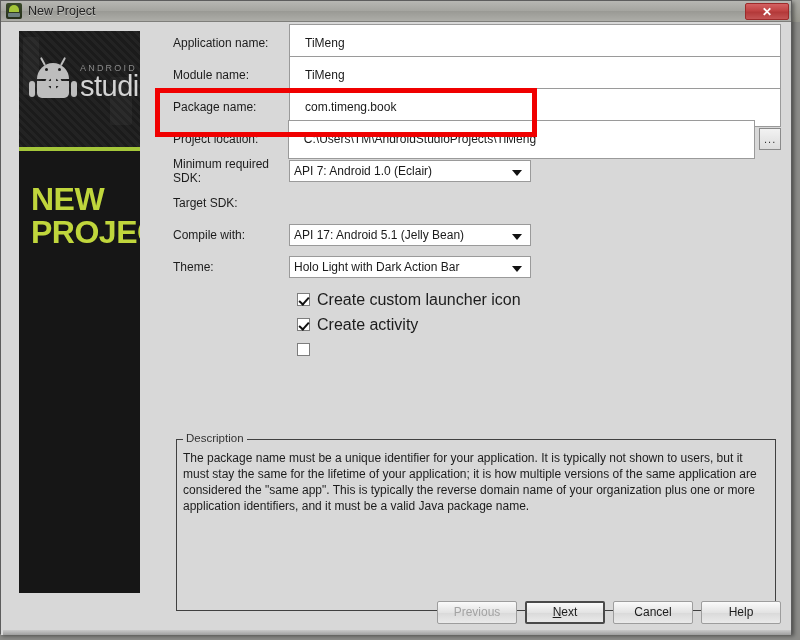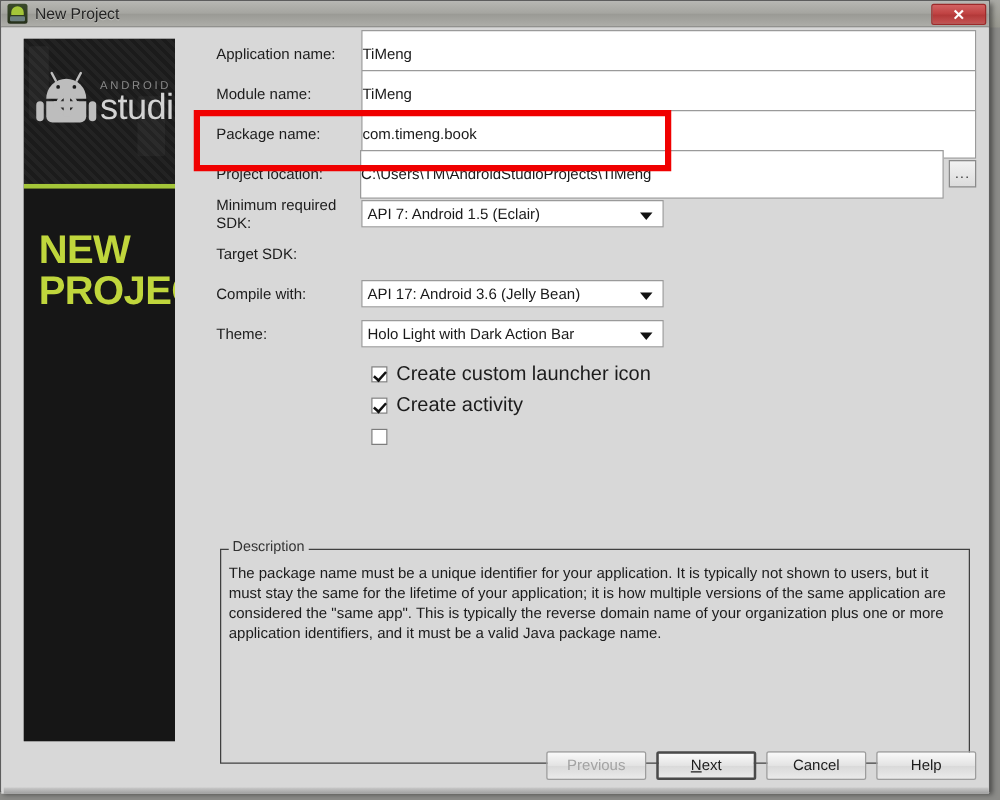--- a/index.html
+++ b/index.html
@@ -138,21 +138,21 @@
     color: #c0d63c; font-size: 32px; font-weight: bold; line-height: 33px;
     letter-spacing: -.5px;
   }
 
   
   .form { position: absolute; left: 172px; top: 9px; width: 608px; }
   .frow { position: relative; height: 24px; margin-bottom: 8px; display: flex; align-items: center; }
   .flabel { width: 116px; font-size: 12px; color: #1c1c1c; }
   .finput {
     height: 39px; background: #fff; border: 1px solid #9a9a9a;
-    display: flex; align-items: center; padding: 0 0; font-size: 12px; color: #1a1a1a;
+    display: flex; align-items: center; padding: 0 15px; font-size: 12px; color: #1a1a1a;
   }
   .finput.wide { width: 492px; }
   .finput.loc { width: 472px; }
   .browse-btn {
     width: 22px; height: 22px; margin-left: 4px;
     background: linear-gradient(#f2f2f2, #dcdcdc); border: 1px solid #8a8a8a;
     display: flex; align-items: center; justify-content: center;
     font-size: 11px; color: #333; letter-spacing: 1px; cursor: pointer;
   }
   .fcombo {
@@ -301,33 +301,33 @@
 
         <div class="frow">
           <div class="flabel">Project location:</div>
           <div class="finput loc">C:\Users\TM\AndroidStudioProjects\TiMeng</div>
           <div class="browse-btn">...</div>
         </div>
 
         <div class="frow">
           <div class="flabel">Minimum required SDK:</div>
           <div class="fcombo">
-            <span>API 7: Android 1.5 (Eclair)</span>
+            <span>API 7: Android 1.0 (Eclair)</span>
             <span class="arrow"></span>
           </div>
         </div>
 
         <div class="frow">
           <div class="flabel">Target SDK:</div>
         </div>
 
         <div class="frow">
           <div class="flabel">Compile with:</div>
           <div class="fcombo">
-            <span>API 17: Android 3.6 (Jelly Bean)</span>
+            <span>API 17: Android 5.1 (Jelly Bean)</span>
             <span class="arrow"></span>
           </div>
         </div>
 
         <div class="frow">
           <div class="flabel">Theme:</div>
           <div class="fcombo">
             <span>Holo Light with Dark Action Bar</span>
             <span class="arrow"></span>
           </div>

